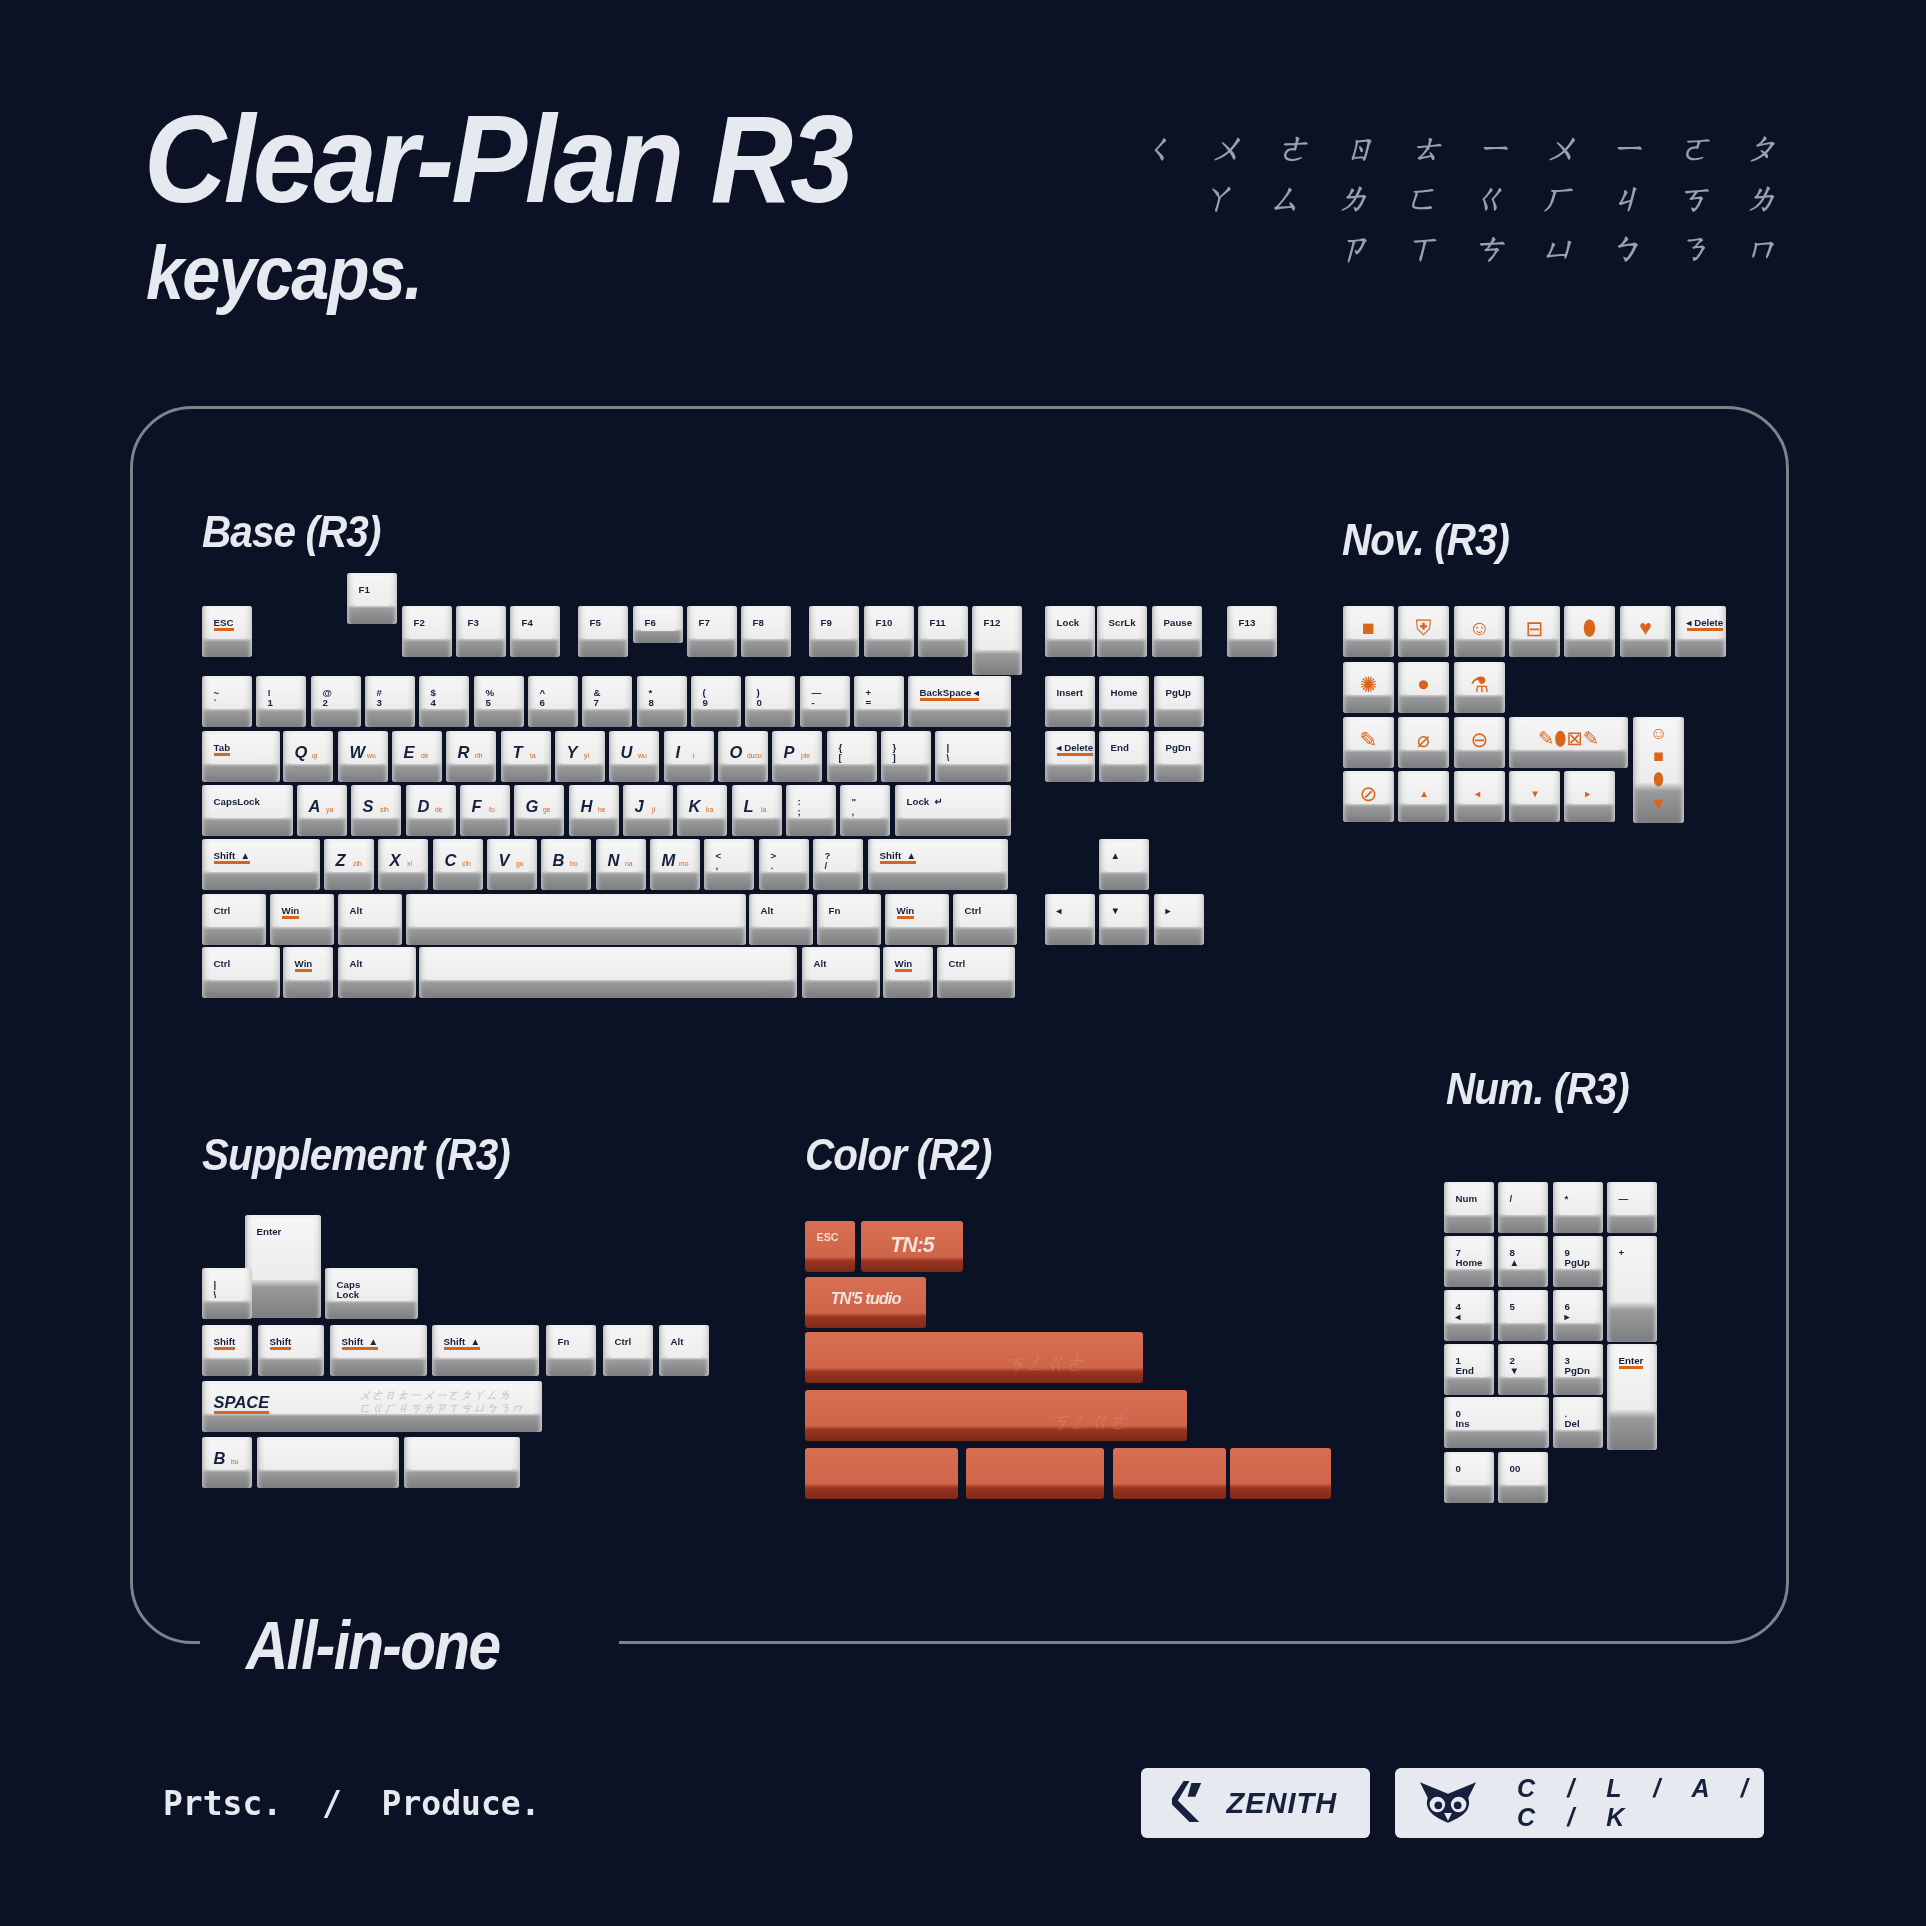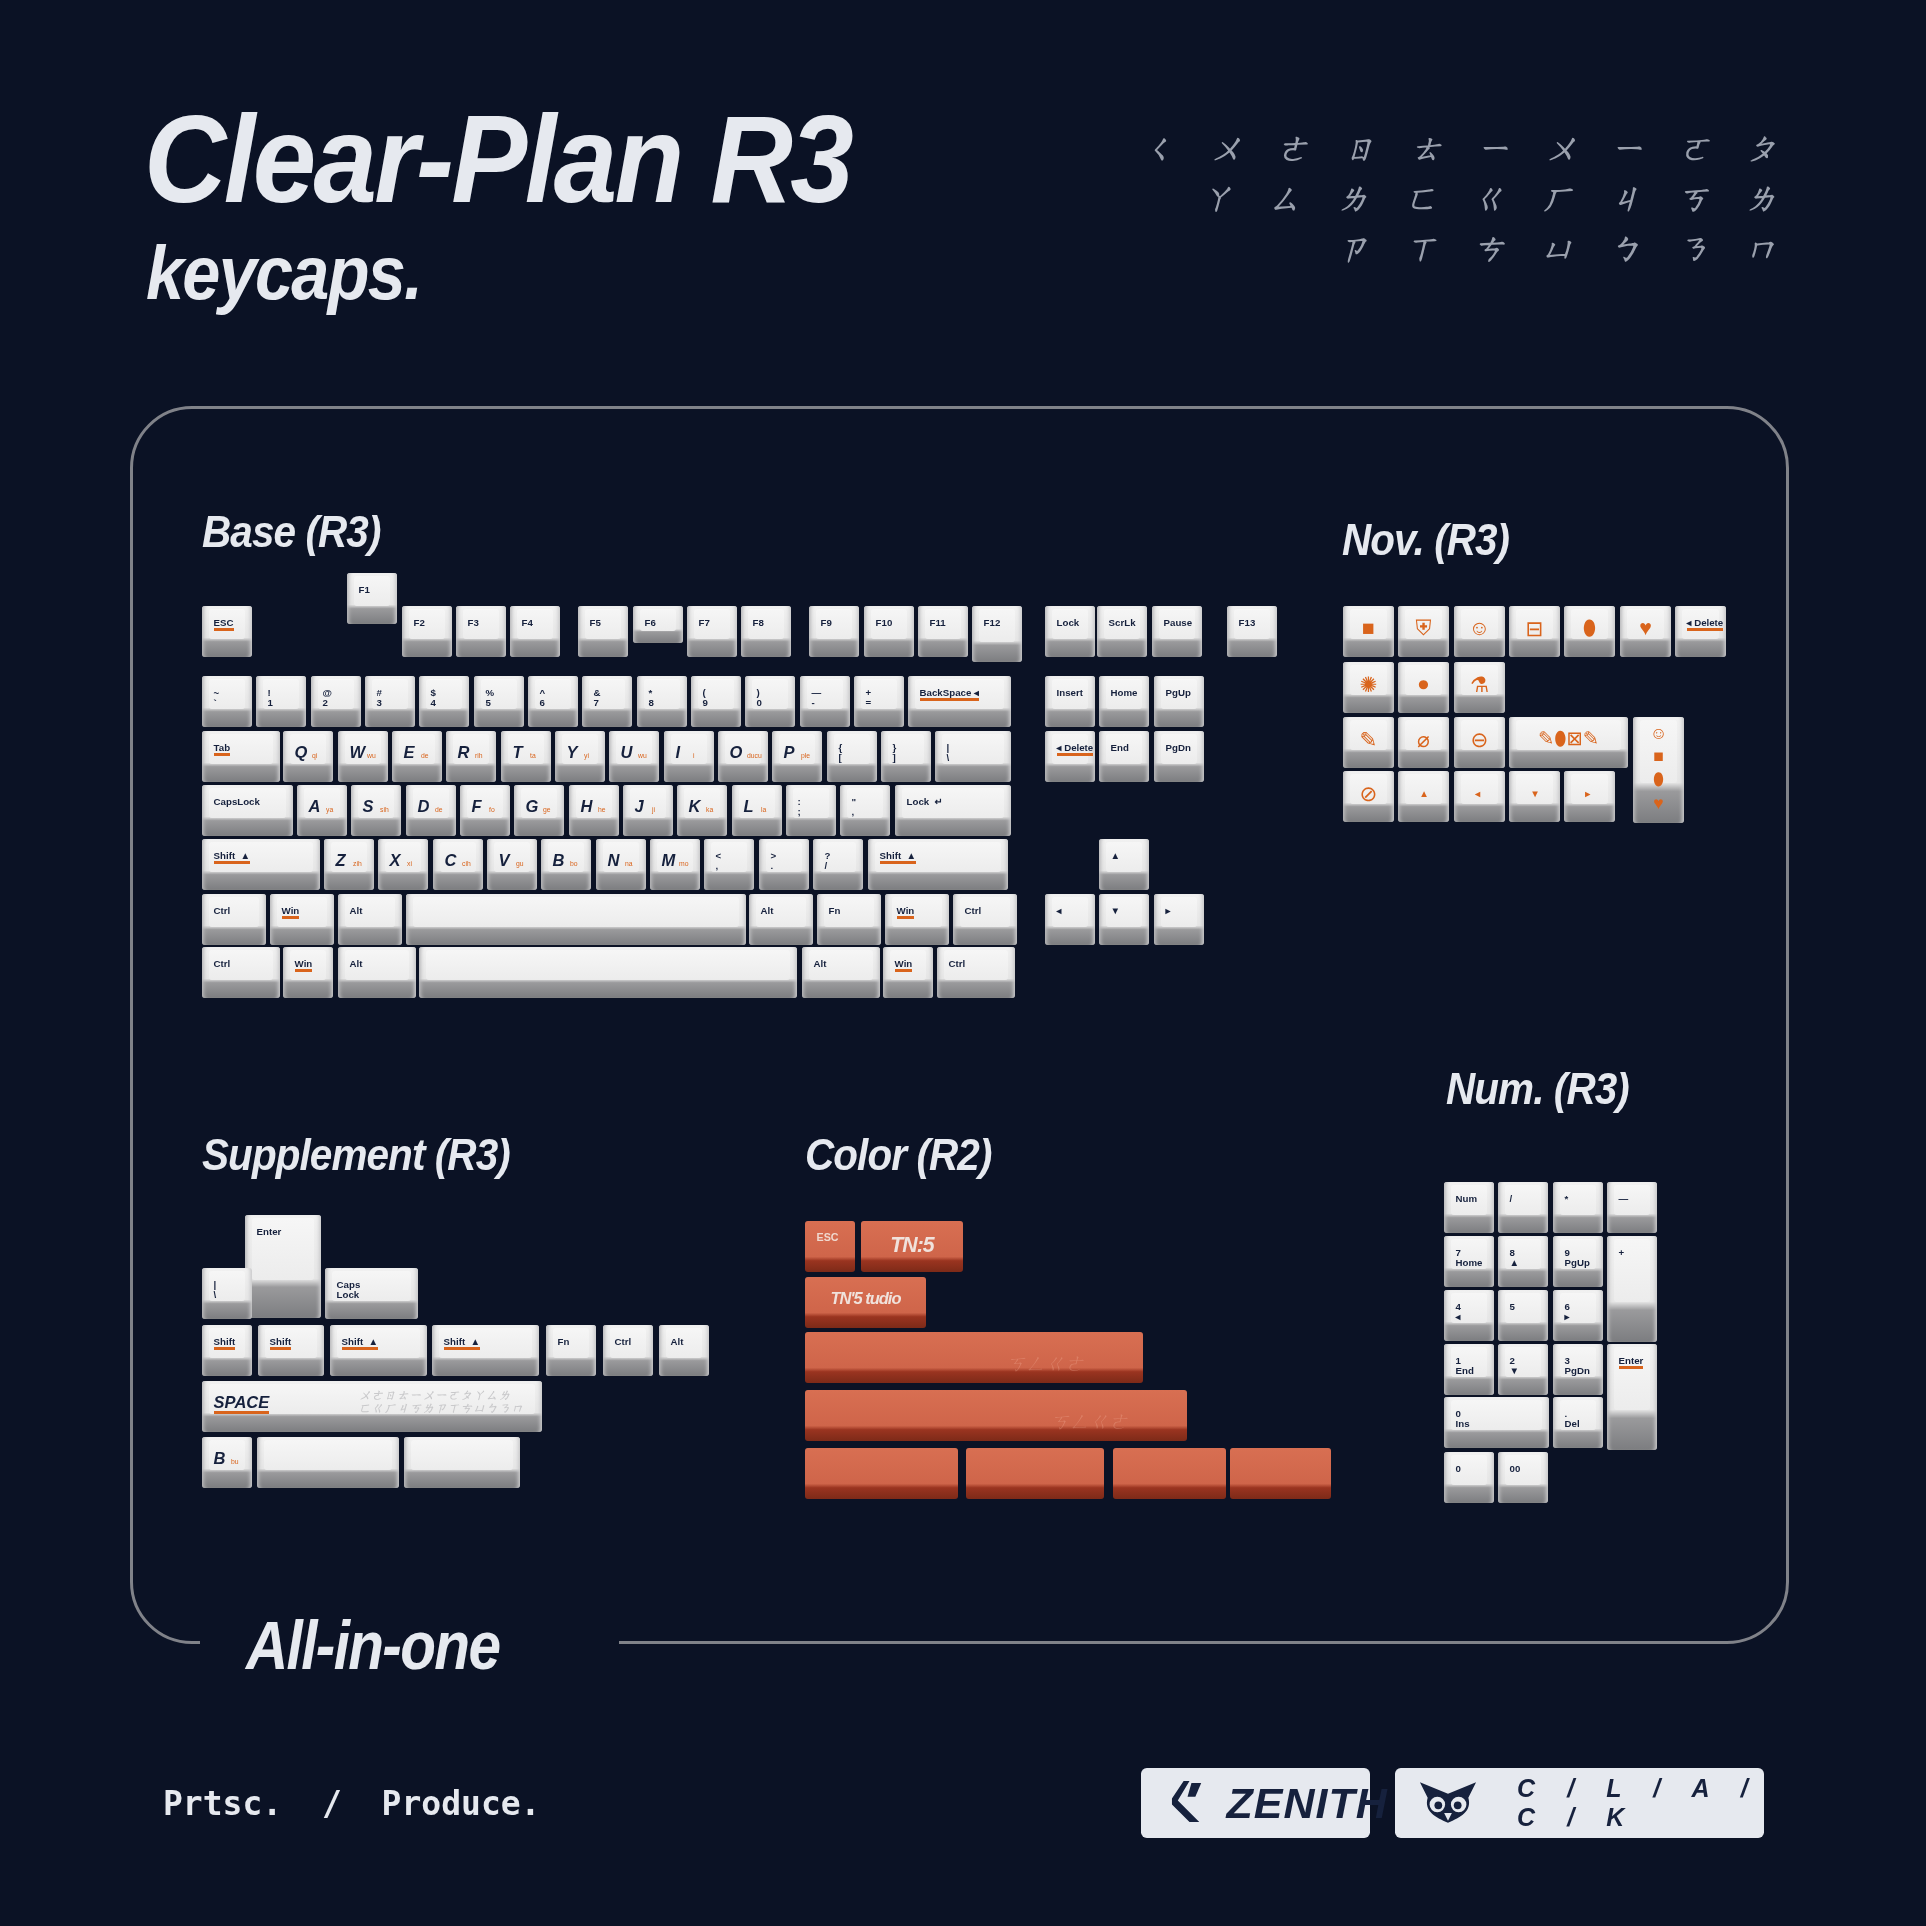--- a/index.html
+++ b/index.html
@@ -11,21 +11,21 @@
   .grow{display:flex;justify-content:flex-end;height:50px;}
   .g{width:68px;text-align:center;font-size:31px;font-weight:bold;font-style:italic;color:#9aa0ad;line-height:50px;}
   .panel{left:130px;top:406px;width:1659px;height:1238px;border:3.9px solid #808289;border-radius:62px;box-sizing:border-box;}
   .panel-gap{left:200px;top:1630px;width:419px;height:29px;background:#0b1225;}
   .section-h{font-size:44px;font-weight:bold;font-style:italic;color:#e6e9ef;letter-spacing:-1px;line-height:1;transform:scaleX(0.92);transform-origin:left top;white-space:nowrap;}
   .allinone{left:246px;top:1611px;font-size:68px;font-weight:bold;font-style:italic;color:#e6e9ef;letter-spacing:-1.9px;line-height:1;transform:scaleX(0.86);transform-origin:left top;}
   .tagline{left:163px;top:1784px;font-family:"DejaVu Sans Mono",monospace;font-size:33px;font-weight:bold;color:#e6e9ef;white-space:pre;}
   .brand{top:1768px;height:70px;background:#e6e9ef;border-radius:5.8px;display:flex;align-items:center;color:#16213d;font-weight:bold;}
   .brand-zenith{left:1141px;width:229px;}
   .brand-claack{left:1395px;width:369px;}
-  .brand-name{font-size:43px;font-style:italic;letter-spacing:1px;}
+  .brand-name{font-size:29px;font-style:italic;letter-spacing:1px;}
   .brand-claack .brand-name{letter-spacing:12.6px;font-size:25px;margin-left:39px;}
 
   
   .key{position:absolute;box-sizing:border-box;border-radius:2.9px;
        background:linear-gradient(180deg,#f1f1f1 0%,#e6e6e6 62%,#9a9a9c 70%,#7c7d80 100%);
        box-shadow:inset 4.9px 0 3.9px -2.9px #b8b8ba, inset -4.9px 0 3.9px -2.9px #c9c9cb;}
   .key::before{content:"";position:absolute;left:6.8px;right:6.8px;top:2.9px;height:60%;border-radius:2.9px;
        background:linear-gradient(180deg,#f6f6f6,#ececec);}
   .key .lbl{position:absolute;left:11.6px;top:11.6px;font-size:9.7px;font-weight:bold;color:#16213d;line-height:1.1;white-space:pre;z-index:1;}
   .key .big{font-size:16.5px;font-style:italic;}
@@ -118,21 +118,21 @@
     </div>
     <div class="key" style="left: 809px; top: 606px; width: 50px; height: 51px;">
       <span class="lbl">F9</span>
     </div>
     <div class="key" style="left: 864px; top: 606px; width: 50px; height: 51px;">
       <span class="lbl">F10</span>
     </div>
     <div class="key" style="left: 918px; top: 606px; width: 50px; height: 51px;">
       <span class="lbl">F11</span>
     </div>
-    <div class="key" style="left: 972px; top: 606px; width: 50px; height: 56px;">
+    <div class="key" style="left: 972px; top: 606px; width: 50px; height: 69px;">
       <span class="lbl">F12</span>
     </div>
     <div class="key" style="left: 1045px; top: 606px; width: 50px; height: 51px;">
       <span class="lbl">Lock</span>
     </div>
     <div class="key" style="left: 1097px; top: 606px; width: 50px; height: 51px;">
       <span class="lbl">ScrLk</span>
     </div>
     <div class="key" style="left: 1152px; top: 606px; width: 50px; height: 51px;">
       <span class="lbl">Pause</span>

